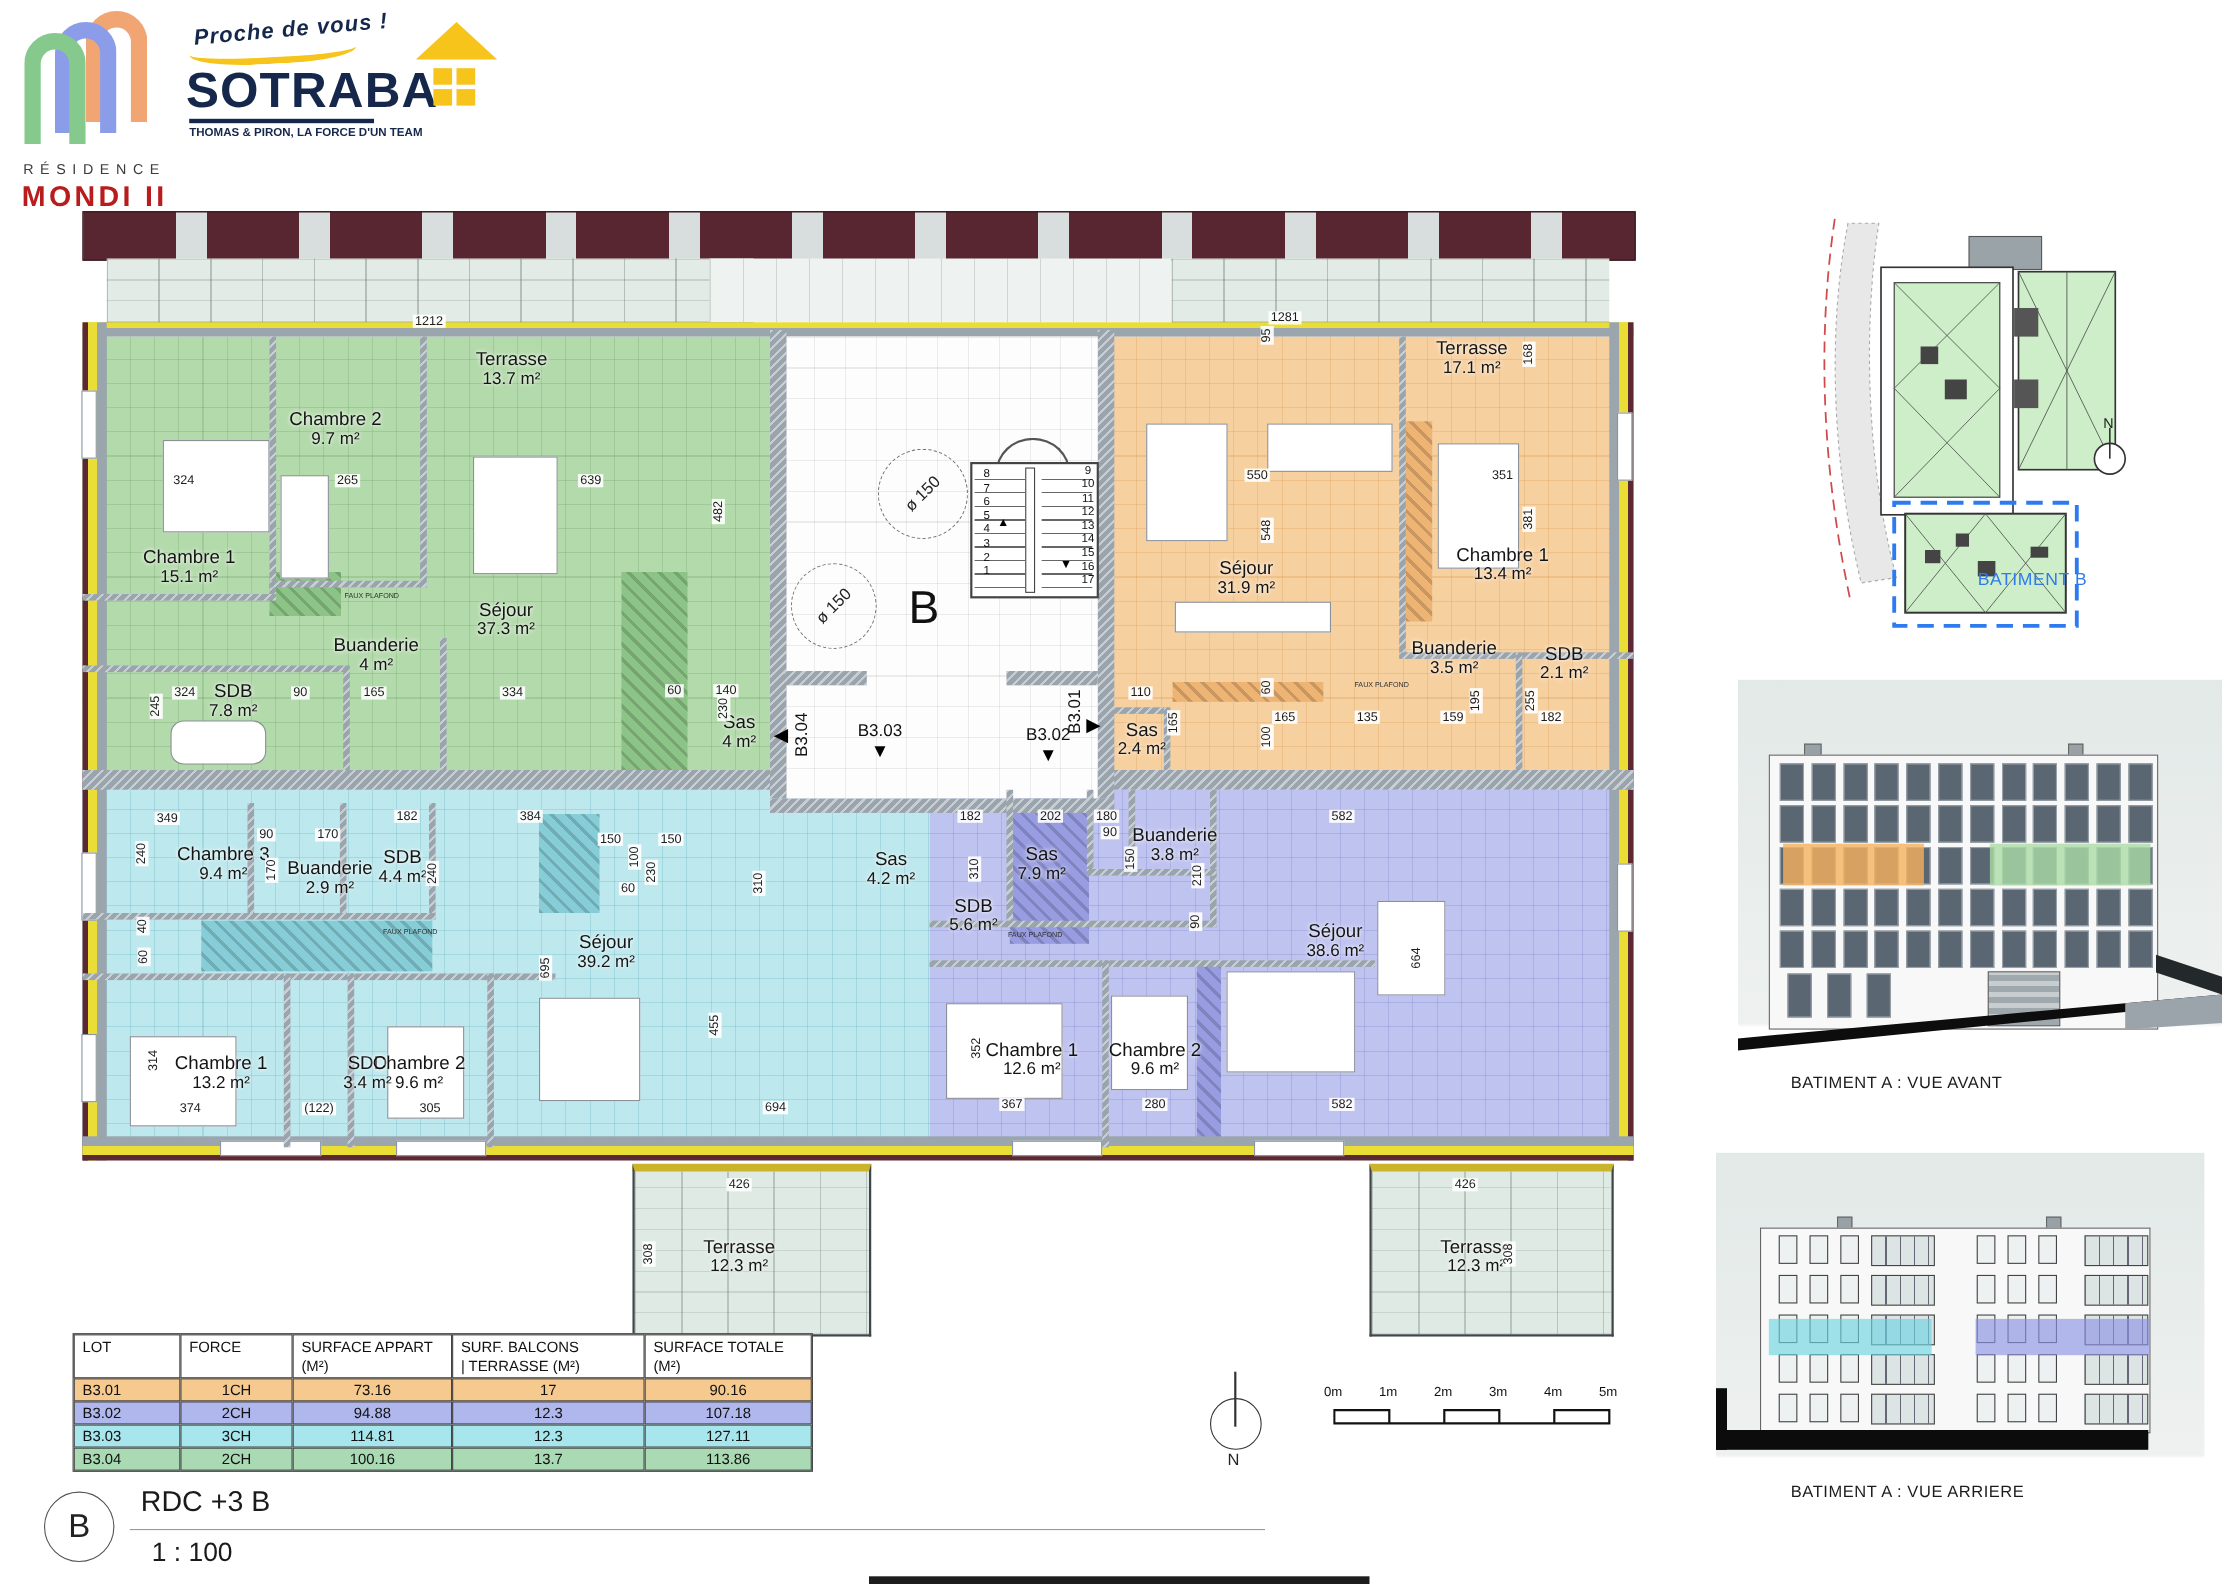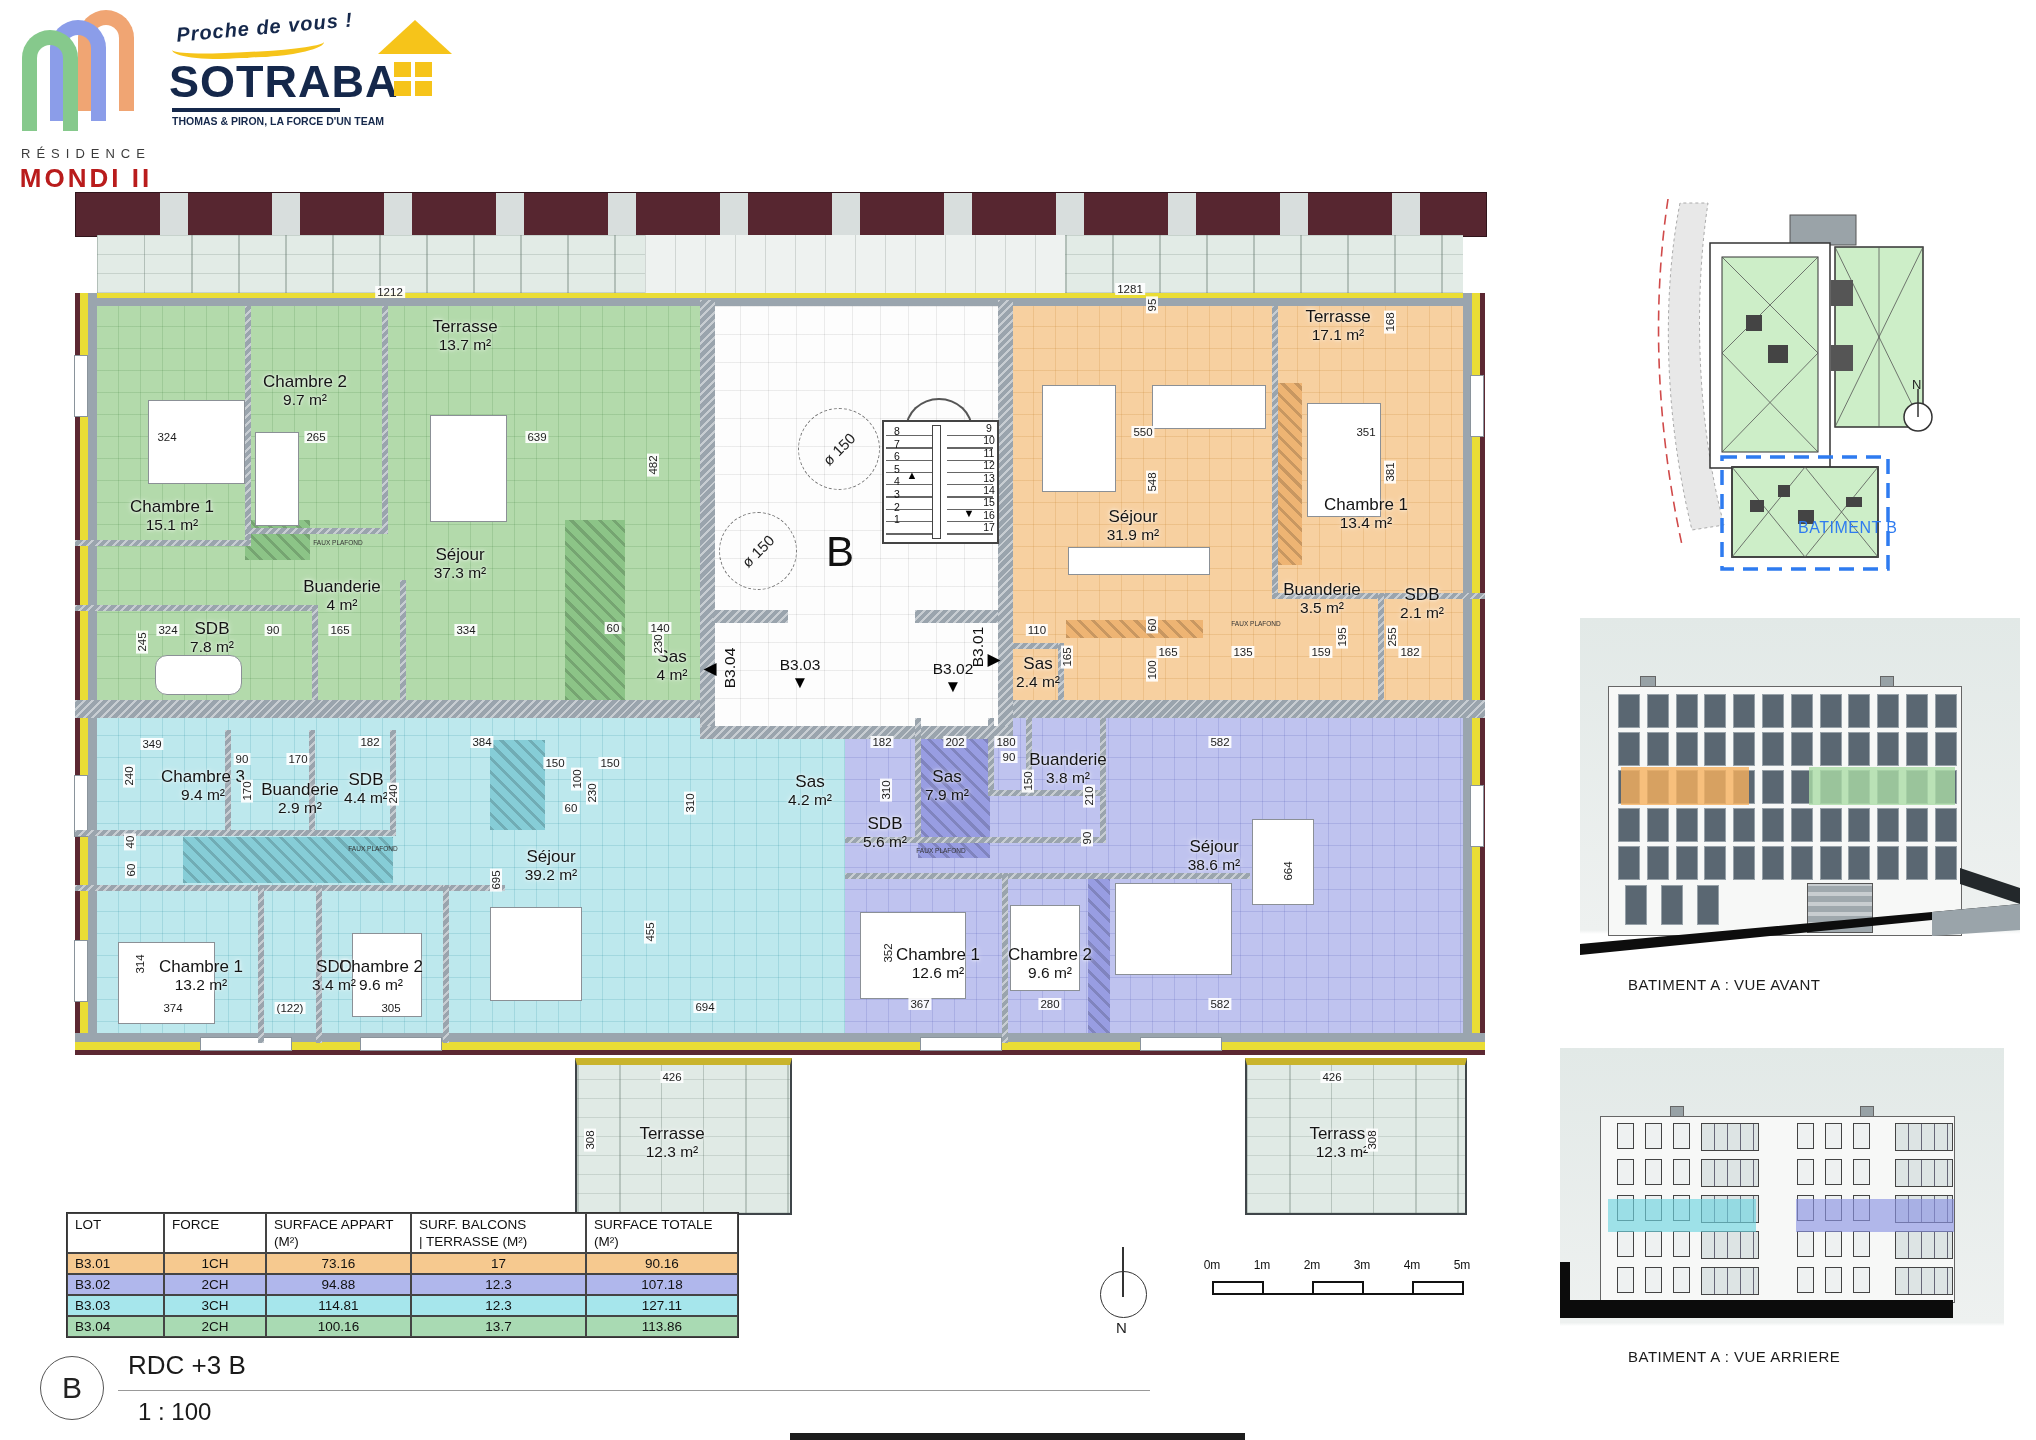--- a/index.html
+++ b/index.html
@@ -344,21 +344,21 @@
       </div>
       <div class="room" style="left: 990px; top: 778px;">
         <div class="rn">Chambre 2</div>
         <div class="ra">9.6 m²</div>
       </div>
       <div class="room" style="left: 1282px; top: 957px;">
         <div class="rn">Terrasse</div>
         <div class="ra">12.3 m²</div>
       </div>
       <div class="dim" style="left: 330px; top: 107px;">1212</div>
-      <div class="dim" style="left: 1070px; top: 104px;">1281</div>
+      <div class="dim" style="left: 1108px; top: 104px;">1281</div>
       <div class="dim v" style="left: 1092px; top: 120px;">95</div>
       <div class="dim v" style="left: 1330px; top: 137px;">168</div>
       <div class="dim" style="left: 107px; top: 252px;">324</div>
       <div class="dim" style="left: 256px; top: 252px;">265</div>
       <div class="dim" style="left: 477px; top: 252px;">639</div>
       <div class="dim v" style="left: 593px; top: 280px;">482</div>
       <div class="dim" style="left: 1083px; top: 247px;">550</div>
       <div class="dim v" style="left: 1092px; top: 297px;">548</div>
       <div class="dim" style="left: 1306px; top: 247px;">351</div>
       <div class="dim v" style="left: 1330px; top: 287px;">381</div>

